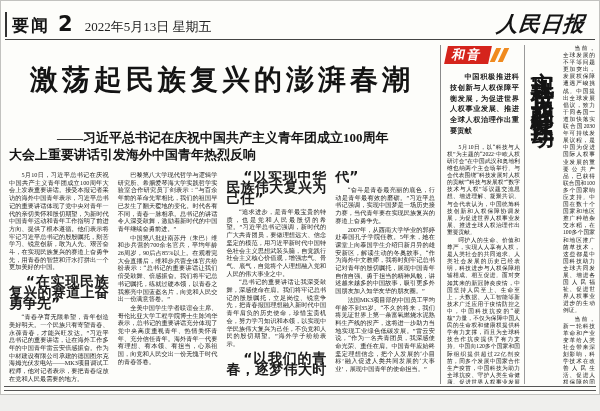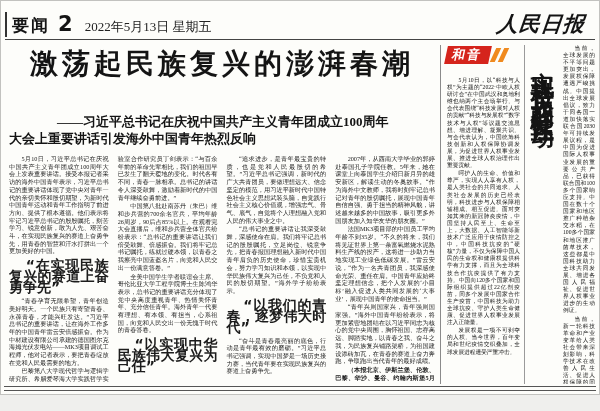--- a/index.html
+++ b/index.html
@@ -21,21 +21,21 @@
   .header-date { font-size:13px; margin-left:12px; color:#222; }
   .masthead { font-size:21px; font-weight:900; font-style:italic; transform:skewX(-6deg);
     padding-right:10px; padding-bottom:1px; letter-spacing:1px; }
   
   .content { position:absolute; left:8px; right:4px; top:42px; bottom:10px; display:flex; }
   .main-col { width:426px; display:flex; flex-direction:column; }
   .divider-v { width:1px; background:#8a8a8a; margin:2px 5px 0 5px; }
   
   .headline {
     font-family:"DejaVu Sans", sans-serif; font-weight:900; font-size:28px;
-    letter-spacing:4px; text-align:center; margin-top:2px; white-space:nowrap;
+    letter-spacing:4px; text-align:center; margin-top:18px; white-space:nowrap;
   }
   .subtitle { font-weight:bold; font-size:13px; line-height:17px; margin-top:6px; }
   .subtitle .l1 { padding-left:48px;margin-top:24px; }
   .subtitle .l2 { padding-left:0; }
   .article-body {
     margin-top:8px; column-count:4; column-gap:9px; column-fill:auto;
     height:254px; overflow:hidden;
     font-size:6.2px; line-height:7.7px; text-align:justify; color:#1c1c1c;
   }
   .para { text-indent:2em; margin:0 0 1px 0; }
@@ -118,20 +118,21 @@
 
     <div class="divider-v"></div>
 
     <div class="heyin">
       <div class="heyin-left">
         <div class="badge-row">
           <span class="badge-box" id="heyin-badge" style="background: rgb(213, 36, 28);">和音</span>
           <span class="slash" style="background: rgb(240, 138, 30);"></span>
           <span class="slash" style="background: rgb(240, 138, 30);"></span>
         </div>
+        <div class="heyin-intro">中国积极推进科技创新与人权保障平衡发展，为促进世界人权事业发展、推进全球人权治理作出重要贡献</div>
         <div class="heyin-left-body">
             <div class="para">5月10日，以“科技与人权”为主题的“2022·中欧人权研讨会”在中国武汉和奥地利维也纳两个主会场举行。与会代表围绕“科技发展对人权的贡献”“科技与发展权”“数字技术与人权”等议题交流思想、增进理解、凝聚共识。与会代表认为，中国统筹科技创新和人权保障协调发展，为促进世界人权事业发展、推进全球人权治理作出重要贡献。</div>
             <div class="para">呵护人的生命、价值和尊严，实现人人享有人权，是人类社会的共同追求。人类社会发展的历史已经表明，科技进步与人权保障相辅相成、相互促进。面对突如其来的新冠肺炎疫情，中国坚持人民至上、生命至上，大数据、人工智能等新技术广泛应用于疫情防控之中，中国科技抗疫的“硬核”力量，不仅为保障中国人民的生命权和健康权提供科学有力支撑，而且为全球科技合作抗疫提供了有力支持。中国向120多个国家和国际组织提供超过22亿剂疫苗，同多个发展中国家合作生产疫苗，中国科技为助力全球抗疫、守护人类生命健康、促进世界人权事业发展注入正能量。</div>
             <div class="para">发展权是一项不可剥夺的人权。当今世界，百年变局和世纪疫情交织叠加，全球发展进程遭受严重冲击。</div>
           </div>
       </div>
       <div class="heyin-title-col">
         <div class="heyin-title">实现科技与人权的良性互动</div>
       </div>
       <div class="heyin-right">

